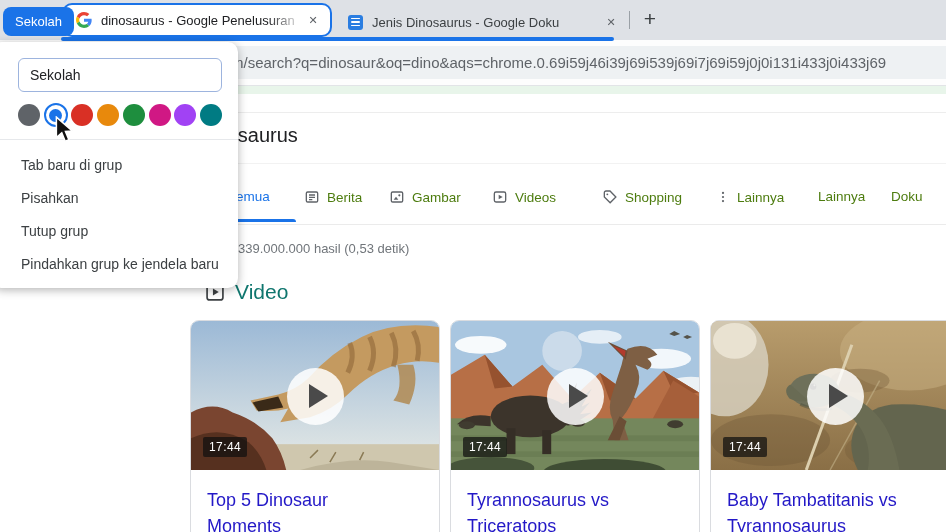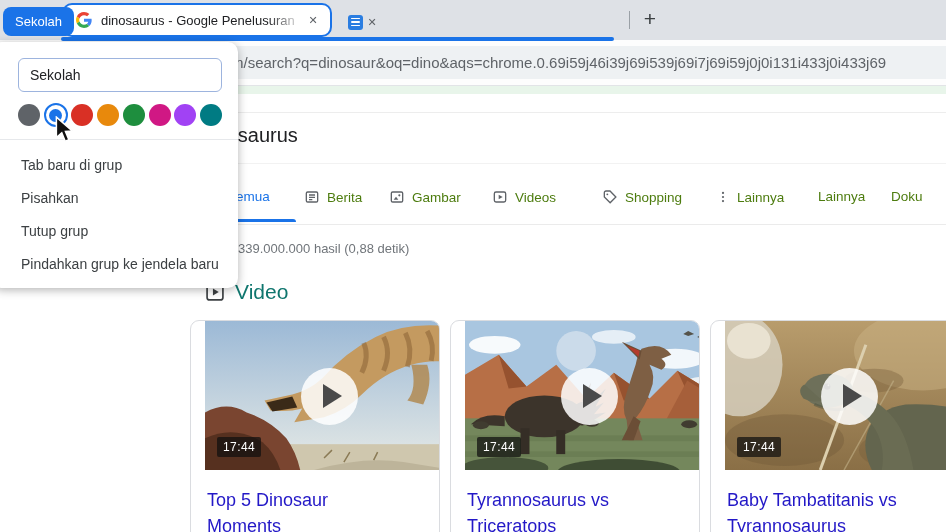--- a/index.html
+++ b/index.html
@@ -46,21 +46,21 @@
   .rt5{left:716px}.rt6{left:818px}.rt7{left:891px}
   .rtab-underline{position:absolute;left:225px;top:125px;width:71px;height:3px;background:#1a73e8;
        border-radius:3px 3px 0 0;}
   .stats{position:absolute;left:238px;top:147px;font-size:13px;color:#70757a;}
   .vid-head{position:absolute;left:205px;top:186px;display:flex;align-items:center;gap:10px;color:#0f766e;}
   .vid-head .t{font-size:21px;}
   
   .card{position:absolute;top:226px;width:250px;height:240px;border:1px solid #dadce0;
        border-radius:9px;background:#fff;box-sizing:border-box;overflow:hidden;}
   .c0{left:190px}.c1{left:450px}.c2{left:710px}
-  .thumb{position:relative;width:100%;height:149px;overflow:hidden;margin-left:14px;}
+  .thumb{position:relative;width:100%;height:149px;overflow:hidden;}
   .thumb svg{position:absolute;inset:0;width:100%;height:100%;}
   .play{position:absolute;left:50%;top:50%;width:57px;height:57px;margin:-28px 0 0 -28px;
        border-radius:50%;background:rgba(255,255,255,.85);display:flex;align-items:center;justify-content:center;}
   .play-tri{width:0;height:0;border-left:19px solid #4a4a4a;border-top:12px solid transparent;
        border-bottom:12px solid transparent;margin-left:6px;}
   .dur{position:absolute;left:12px;bottom:13px;background:rgba(15,15,15,.72);color:#fff;
        font-size:12px;padding:3px 6px;border-radius:2px;letter-spacing:.4px;}
   .vtitle{display:block;margin:17px 16px 0;max-width:190px;font-size:18px;line-height:26px;
        color:#2318c7;text-decoration:none;}
   
@@ -99,20 +99,21 @@
     <span class="tab-title">dinosaurus - Google Penelusuran</span>
     <span class="tab-close">✕</span>
   </div>
 
   <div class="tab tab-inactive">
     <span class="docs-icon">
         <i></i>
         <i></i>
         <i></i>
       </span>
+    <span class="tab-title">Jenis Dinosaurus - Google Doku</span>
     <span class="tab-close">✕</span>
   </div>
 
   <div class="tab-divider"></div>
   <div class="newtab-btn">+</div>
 </div>
 
 <div class="toolbar">
   <div class="omnibox">
     <span class="omnibox-url">m/search?q=dinosaur&amp;oq=dino&amp;aqs=chrome.0.69i59j46i39j69i539j69i7j69i59j0j0i131i433j0i433j69</span>
@@ -179,21 +180,21 @@
     <div class="rtab rt6">
       <span>Lainnya</span>
     </div>
     <div class="rtab rt7">
       <span>Doku</span>
     </div>
     <div class="rtab-underline"></div>
   </div>
   <div class="hline" style="top:130px;background:#ebebeb"></div>
 
-  <div class="stats">339.000.000 hasil (0,88 detik)</div>
+  <div class="stats">339.000.000 hasil (0,53 detik)</div>
 
   <div class="vid-head">
     <span style="display:flex">
         <svg width="20" height="20" viewBox="0 0 24 24">
           <rect x="2.5" y="2.5" width="19" height="19" rx="3" fill="none" stroke="#3c4043" stroke-width="2"></rect>
           <path d="M9.5 7.8l7 4.2-7 4.2z" fill="#3c4043"></path>
         </svg>
       </span>
     <span class="t">Video</span>
   </div>

